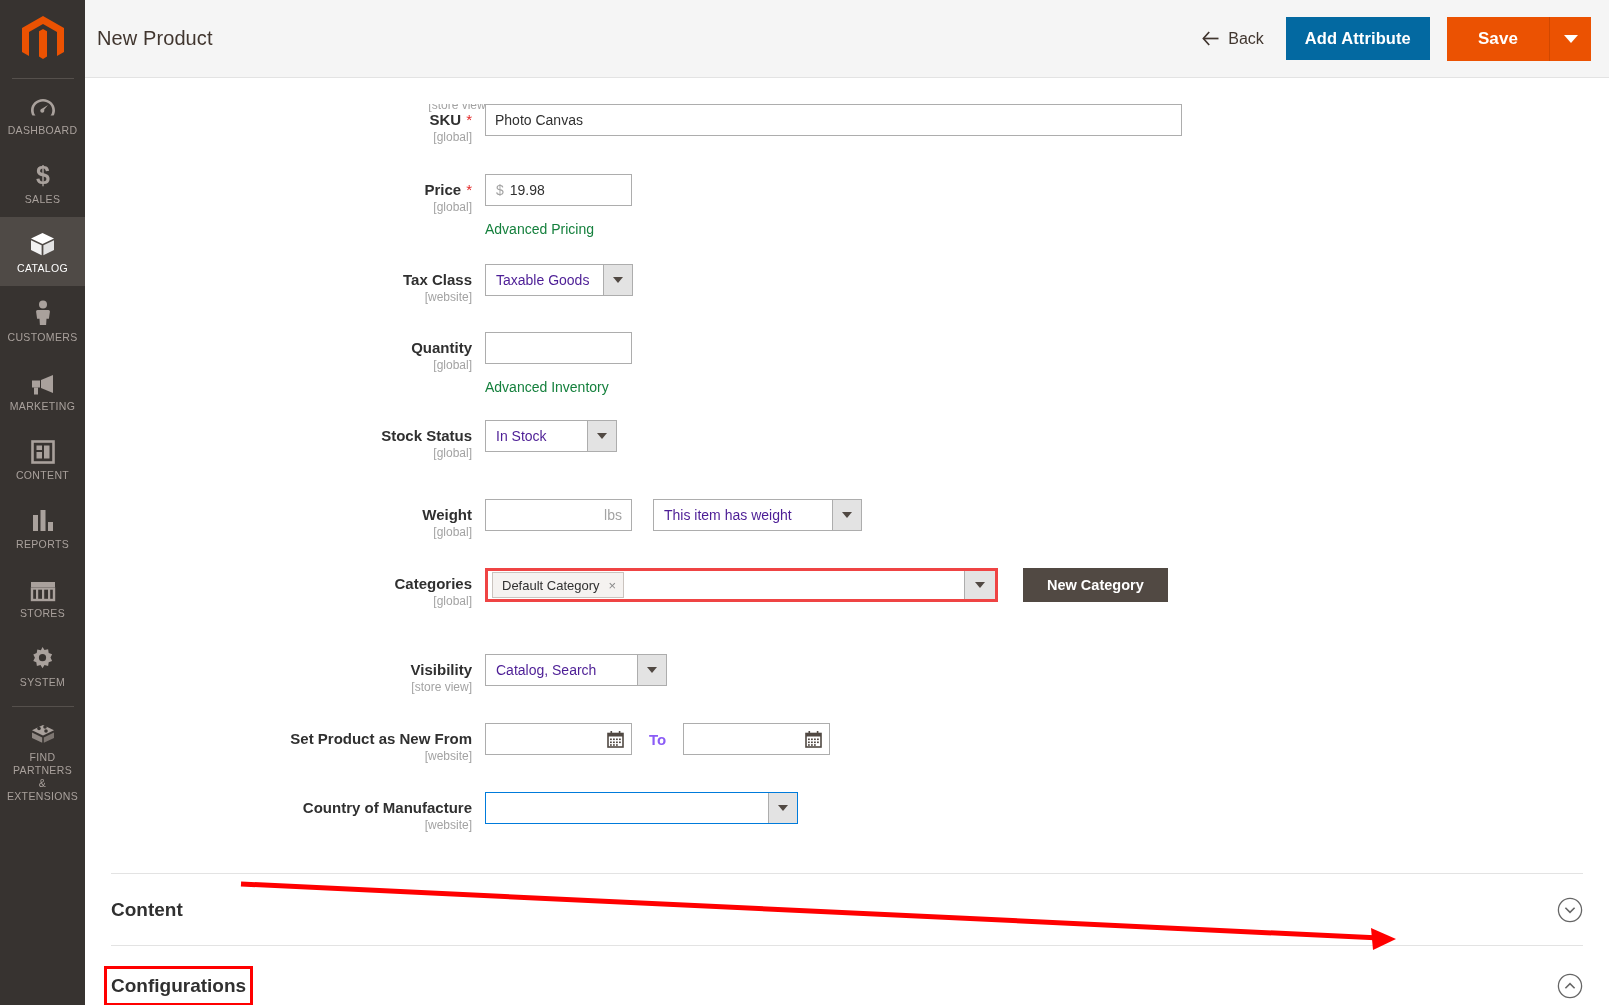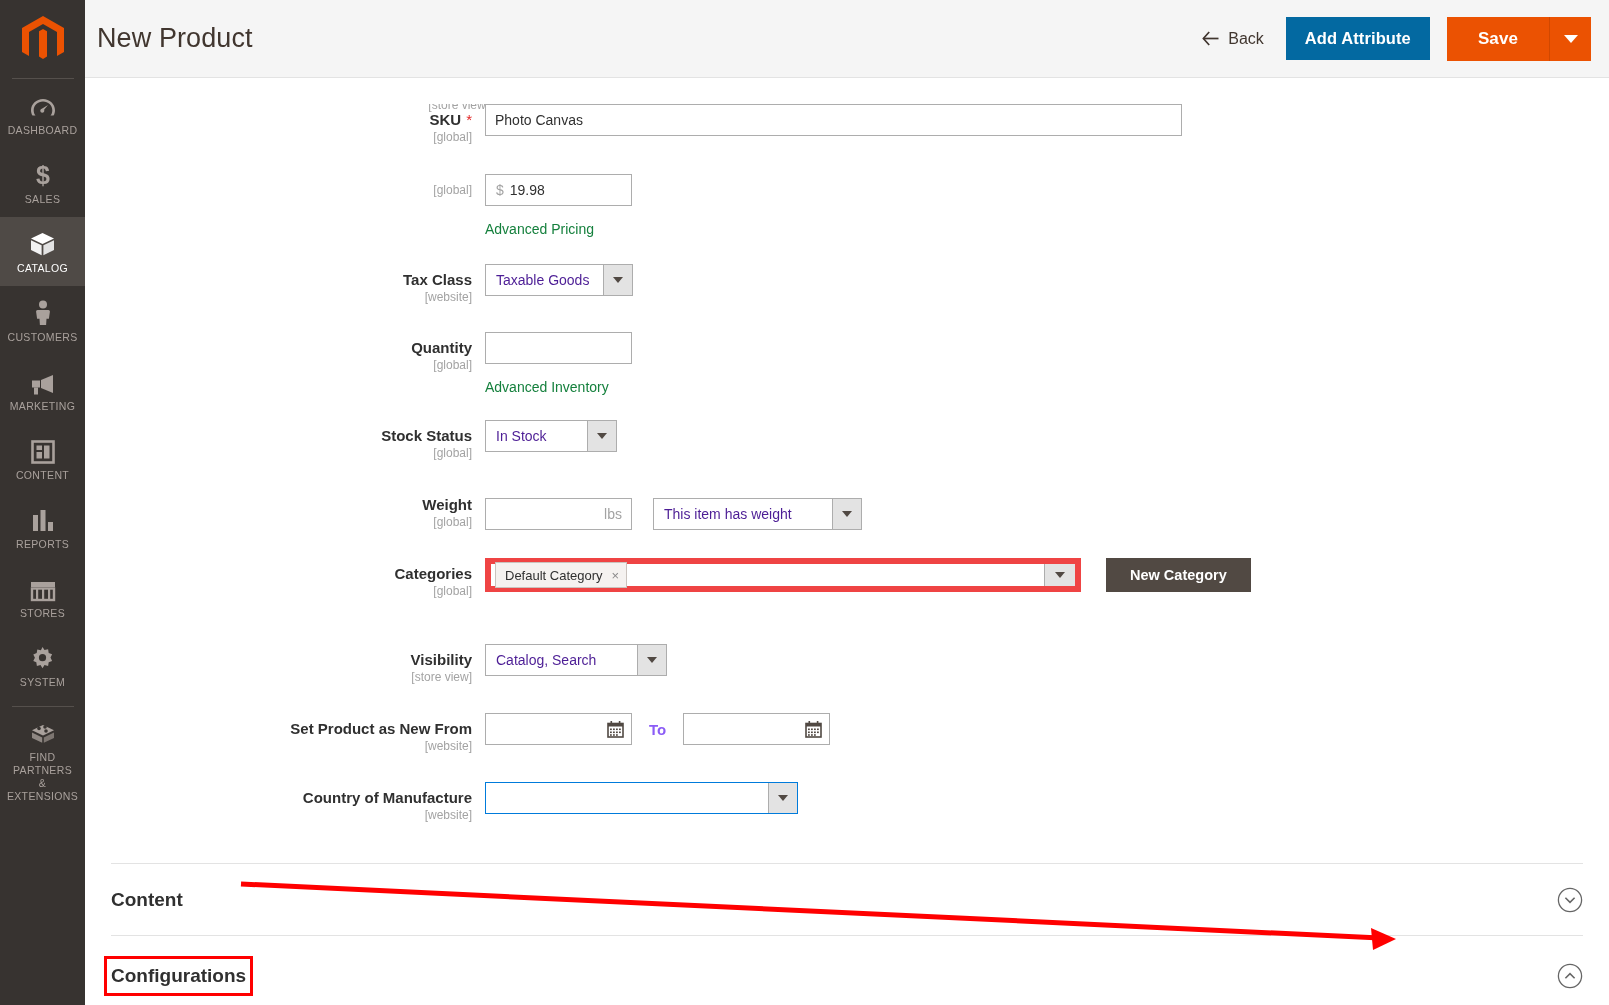--- a/index.html
+++ b/index.html
@@ -49,21 +49,21 @@
   .main { flex: 1 1 auto; position: relative; background: #ffffff; height:1005px; overflow:hidden; }
 
   .pageheader {
     height: 78px; background: #f5f5f5;
     border-bottom: 1px solid #e3e3e3;
     display: flex; align-items: center;
     padding: 0 18px 0 12px;
     position: relative;
   }
   .page-title {
-    font-size: 27px; color: #41362f; font-weight: normal;
+    font-size: 20px; color: #41362f; font-weight: normal;
     padding-left: 0px; letter-spacing: .1px;
   }
   .header-actions { margin-left: auto; display: flex; align-items: center; gap: 0; }
   .back-btn {
     display: flex; align-items: center; gap: 9px;
     background: none; border: 0; cursor: pointer;
     font-size: 16px; color: #41362f;
     padding: 6px 22px 6px 6px;
     font-family: inherit;
   }
@@ -157,21 +157,21 @@
   .weight-row { display: flex; align-items: center; gap: 21px; }
   .weight-inp-wrap { position: relative; width: 147px; }
   .weight-inp { width: 147px; padding-right: 34px; text-align: left; }
   .weight-unit {
     position: absolute; right: 10px; top: 8px;
     font-size: 14px; color: #a3a3a3; pointer-events: none;
   }
 
   .cat-row { display: flex; align-items: flex-start; gap: 25px; }
   .cat-select {
-    width: 596px; height: 34px; border: 6px solid #ef4444; background: #fff;
+    width: 513px; height: 34px; border: 3px solid #ef4444; background: #fff;
     display: flex; align-items: stretch; cursor: pointer;
   }
   .cat-tokens { flex: 1 1 auto; display: flex; align-items: center; padding: 0 4px; gap: 4px; }
   .token {
     display: inline-flex; align-items: center; gap: 9px;
     border: 1px solid #cac3be; background: #f5f2f0;
     font-size: 13px; color: #303030;
     padding: 4px 7px 4px 9px; height: 26px;
   }
   .token-x { color: #8a8a8a; font-size: 13px; cursor: pointer; line-height: 1; }
@@ -372,20 +372,21 @@
           <div class="lbl-main"><span>SKU</span><span class="req">*</span></div>
           <div class="scope">[global]</div>
         </div>
         <div class="ctl-col">
           <input class="inp inp-sku" value="Photo Canvas" style="">
         </div>
       </div>
 
       <div class="field-row" style="margin-top:29px;">
         <div class="lbl-col">
+          <div class="lbl-main"><span>Price</span><span class="req">*</span></div>
           <div class="scope">[global]</div>
         </div>
         <div class="ctl-col">
           <div class="price-box">
             <span class="price-cur">$</span>
             <input class="price-inp" value="19.98" style="">
           </div>
           <div style="margin-top:14px;">
             <a class="link">Advanced Pricing</a>
           </div>
@@ -428,21 +429,21 @@
         <div class="ctl-col">
           <div class="sel sel-stock">
             <span class="sel-val">In Stock</span>
             <span class="sel-btn">
                 <span class="caret-dark"></span>
               </span>
           </div>
         </div>
       </div>
 
-      <div class="field-row" style="margin-top:28px;align-items:flex-end;">
+      <div class="field-row" style="margin-top:38px;">
         <div class="lbl-col">
           <div class="lbl-main">Weight</div>
           <div class="scope">[global]</div>
         </div>
         <div class="ctl-col weight-row">
           <span class="weight-inp-wrap">
             <input class="inp weight-inp" value="" style="">
             <span class="weight-unit">lbs</span>
           </span>
           <span class="sel sel-weight">

